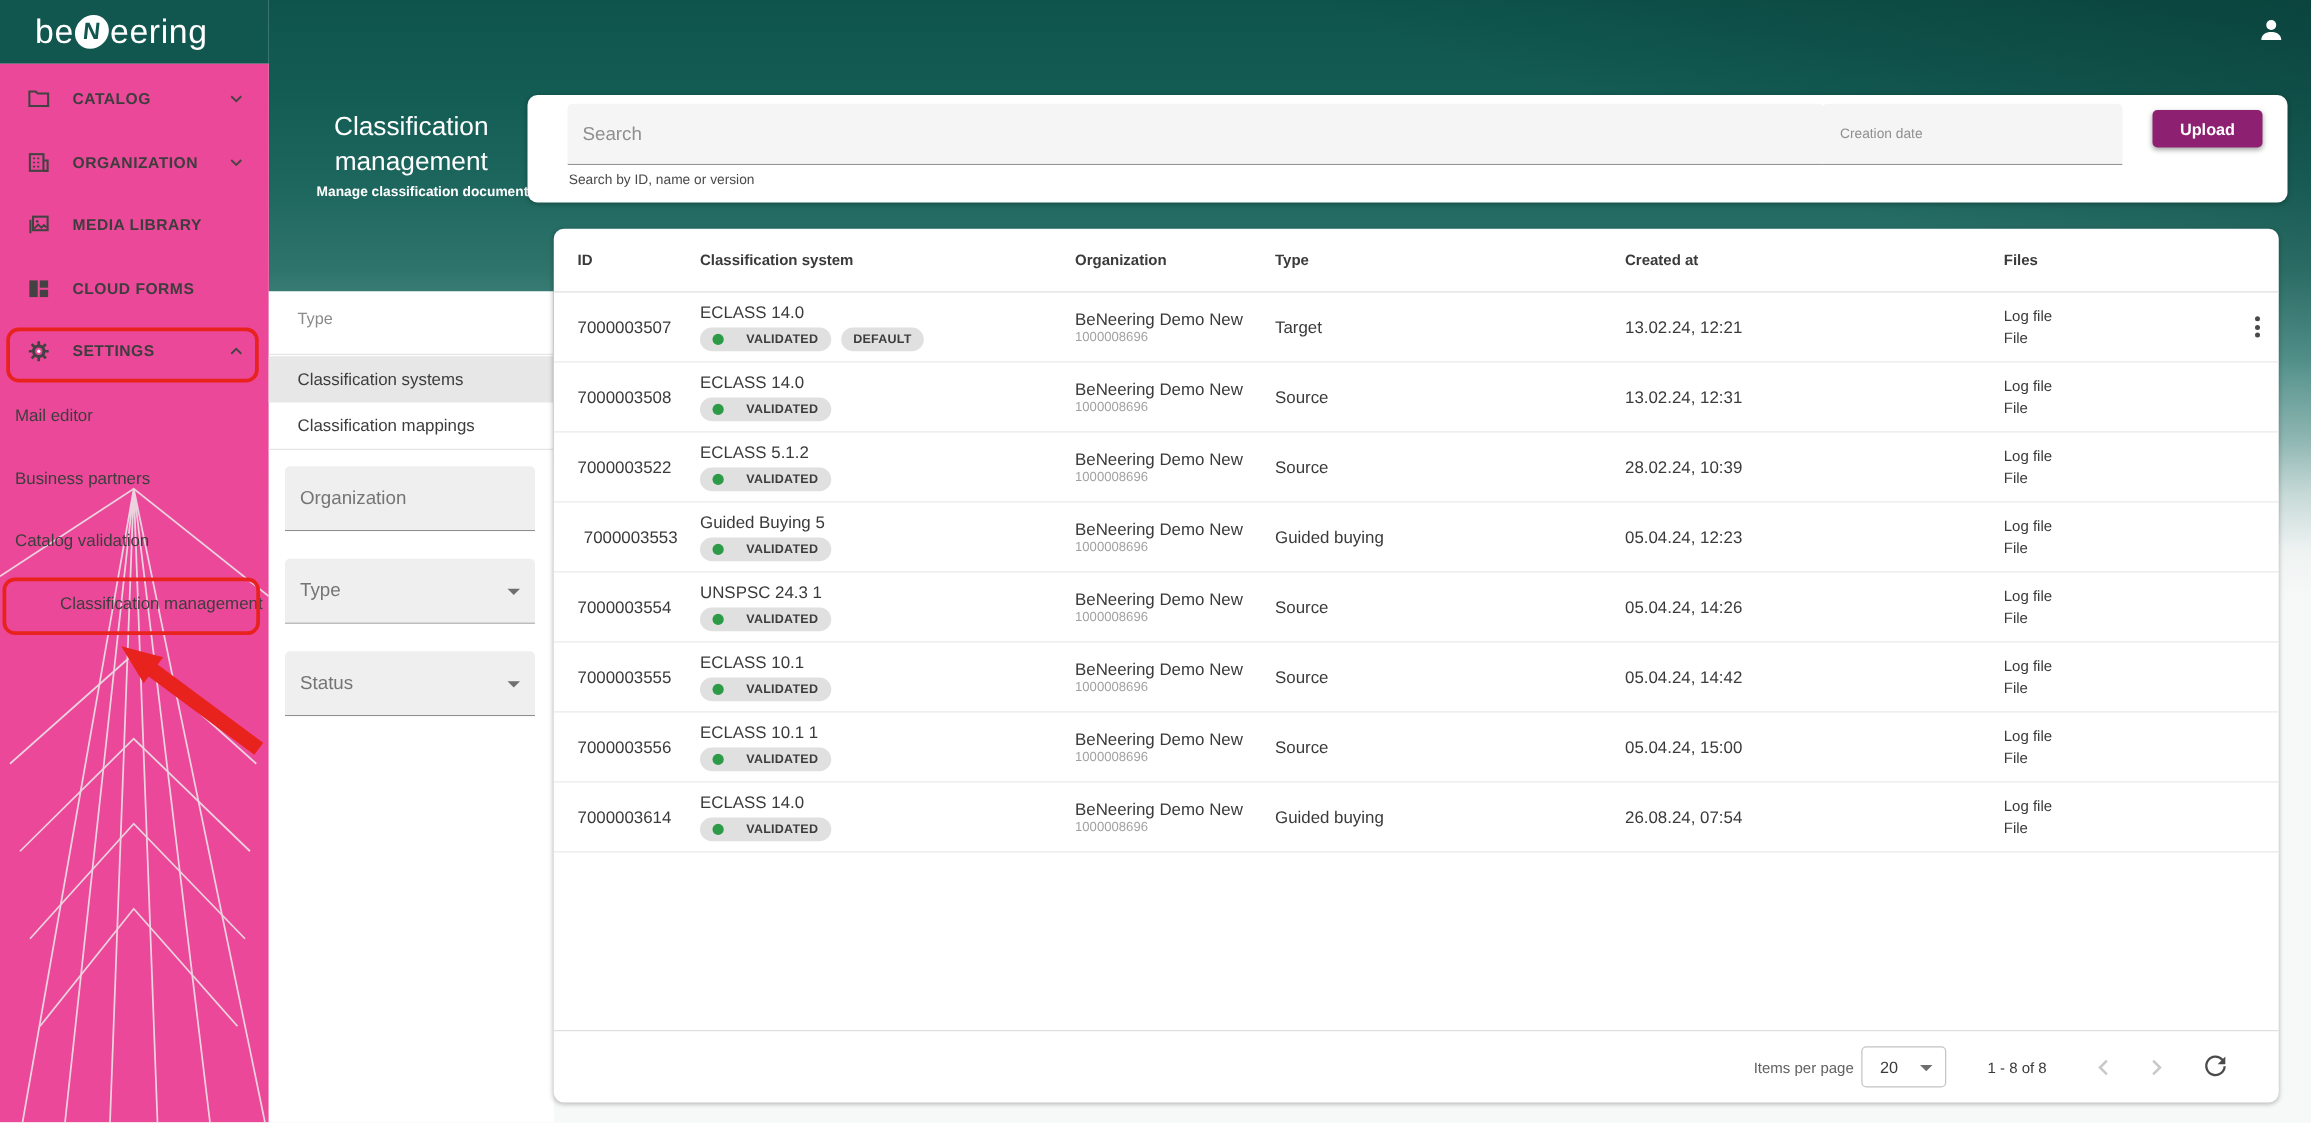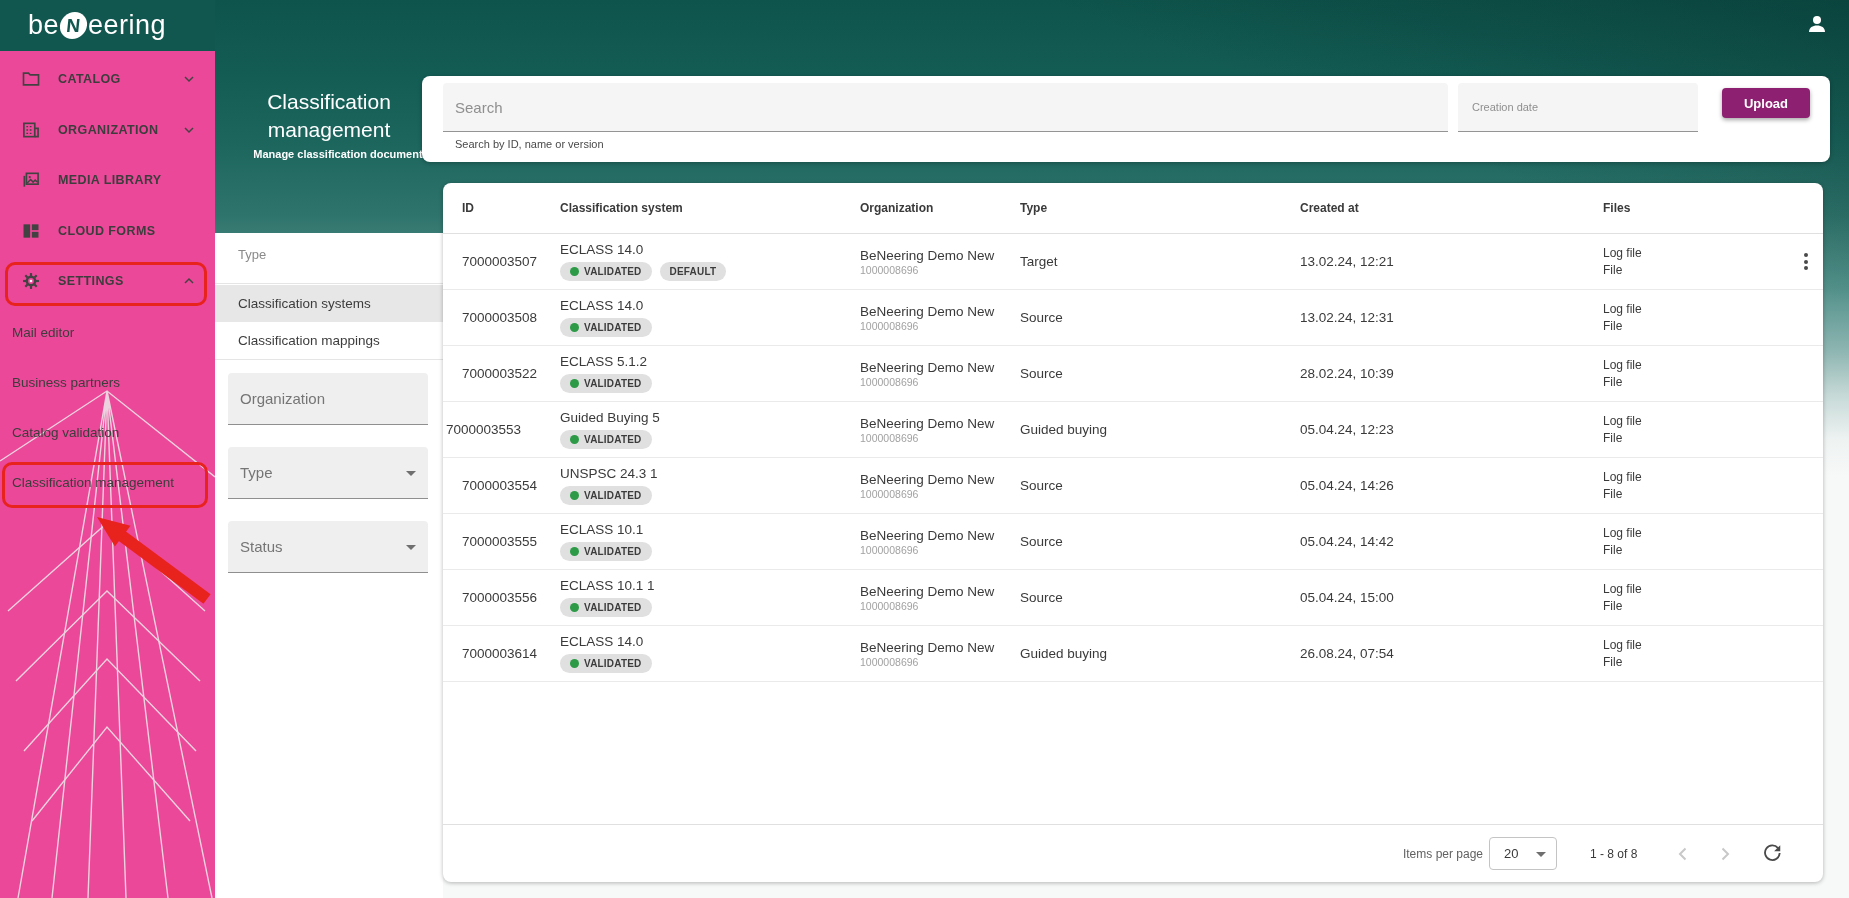--- a/index.html
+++ b/index.html
@@ -56,21 +56,21 @@
   .ffield input{width:100%;border:none;outline:none;background:transparent;font-family:"Liberation Sans",sans-serif;
     font-size:15px;color:#3d3d3d;padding:0 12px;}
   .ffield input::placeholder{color:#757575;opacity:1;}
   .ffield .fph{margin-left:12px;font-size:15px;color:#757575;}
   .caret{position:absolute;right:12px;top:50%;margin-top:-2px;width:0;height:0;
     border-left:5px solid transparent;border-right:5px solid transparent;border-top:5px solid #6f6f6f;}
 
   
   .search-card{position:absolute;left:422px;top:76px;width:1408px;height:86px;background:#fff;
     border-radius:8px;box-shadow:0 1px 4px rgba(0,0,0,.28);}
-  .search-input{position:absolute;left:21px;top:7px;width:1005px;height:49px;background:#f5f5f5;
+  .search-input{position:absolute;left:32px;top:7px;width:1005px;height:49px;background:#f5f5f5;
     border:none;border-bottom:1px solid #949494;border-radius:4px 4px 0 0;box-sizing:border-box;
     font-family:"Liberation Sans",sans-serif;font-size:15px;color:#3d3d3d;padding:0 12px;outline:none;}
   .search-input::placeholder,.date-input::placeholder{color:#8f8f8f;opacity:1;}
   .search-hint{position:absolute;left:33px;top:62px;font-size:11px;color:#4a4a4a;}
   .date-input{position:absolute;left:1036px;top:7px;width:240px;height:49px;background:#f5f5f5;
     border:none;border-bottom:1px solid #949494;border-radius:4px 4px 0 0;box-sizing:border-box;
     font-family:"Liberation Sans",sans-serif;font-size:11px;color:#3d3d3d;padding:0 14px;outline:none;}
   .upload-btn{position:absolute;left:1300px;top:12px;width:88px;height:30px;background:#8e2071;border:none;
     border-radius:4px;color:#fff;font-family:"Liberation Sans",sans-serif;font-size:13px;font-weight:700;
     cursor:pointer;box-shadow:0 2px 4px rgba(0,0,0,.35);}
@@ -81,21 +81,21 @@
   .thead{position:relative;height:50px;border-bottom:1px solid #e0e0e0;}
   .th{position:absolute;top:0;height:50px;display:flex;align-items:center;
     font-size:12px;font-weight:700;color:#3a3a3a;}
   .col-id{left:19px;}  .col-sys{left:117px;} .col-org{left:417px;}
   .col-type{left:577px;} .col-date{left:857px;} .col-files{left:1160px;}
   .trow{position:relative;height:55px;border-bottom:1px solid #eaeaea;cursor:pointer;}
   .cell{position:absolute;top:0;height:55px;display:flex;flex-direction:column;justify-content:center;}
   .idtext,.typetext,.datetext{font-size:13.5px;color:#3a3a3a;}
   .sysname{font-size:13.5px;color:#3a3a3a;}
   .badges{display:flex;gap:8px;margin-top:5px;}
-  .badge{display:inline-flex;align-items:center;gap:5px;background:#e0e0e0;border-radius:11px;
+  .badge{display:inline-flex;align-items:center;gap:18px;background:#e0e0e0;border-radius:11px;
     padding:4px 10px;font-size:10px;font-weight:700;color:#3c3c3c;letter-spacing:.2px;}
   .badge .dot{width:9px;height:9px;border-radius:50%;background:#2c9a47;}
   .orgname{font-size:13.5px;color:#3a3a3a;}
   .orgid{font-size:10.5px;color:#a2a2a2;margin-top:1px;}
   .filelink{font-size:12px;color:#3a3a3a;line-height:17px;cursor:pointer;}
   .kebab{position:absolute;left:1352px;top:50%;margin-top:-11px;width:22px;height:22px;cursor:pointer;
     display:flex;flex-direction:column;align-items:center;justify-content:center;gap:2.5px;}
   .kebab i{width:4px;height:4px;border-radius:50%;background:#4a4a4a;}
 
   
@@ -216,21 +216,21 @@
     <div id="nav-sub">
         <div class="sub-item" style="top: 261px;">
           <span class="slabel">Mail editor</span>
         </div>
         <div class="sub-item" style="top: 311.3px;">
           <span class="slabel">Business partners</span>
         </div>
         <div class="sub-item" style="top: 361.6px;">
           <span class="slabel">Catalog validation</span>
         </div>
-        <div class="sub-item" style="top: 411.9px;">
+        <div class="sub-item" style="top: 411.9px; padding-left: 36px;">
           <span class="slabel">Classification management</span>
         </div>
       </div>
 
     <div class="anno-box settings"></div>
     <div class="anno-box classmgmt"></div>
     <svg class="anno-arrow" width="140" height="110" viewBox="0 0 140 110">
       <line x1="47" y1="41" x2="132" y2="104" stroke="#e8221c" stroke-width="12"></line>
       <polygon points="22,22 55.5,30.8 39.9,51.6" fill="#e8221c"></polygon>
     </svg>
@@ -374,21 +374,21 @@
           </div>
     <div class="cell" style="left:857px">
             <span class="datetext">28.02.24, 10:39</span>
           </div>
     <div class="cell" style="left:1160px">
       <span class="filelink">Log file</span>
       <span class="filelink">File</span>
     </div>
   </div>
         <div class="trow">
-    <div class="cell" style="left:3px">
+    <div class="cell" style="left:24px">
             <span class="idtext">7000003553</span>
           </div>
     <div class="cell" style="left:117px">
       <span class="sysname">Guided Buying 5</span>
       <span class="badges">
               <span class="badge">
                 <span class="dot"></span>
                 <span>VALIDATED</span>
               </span>
             </span>

